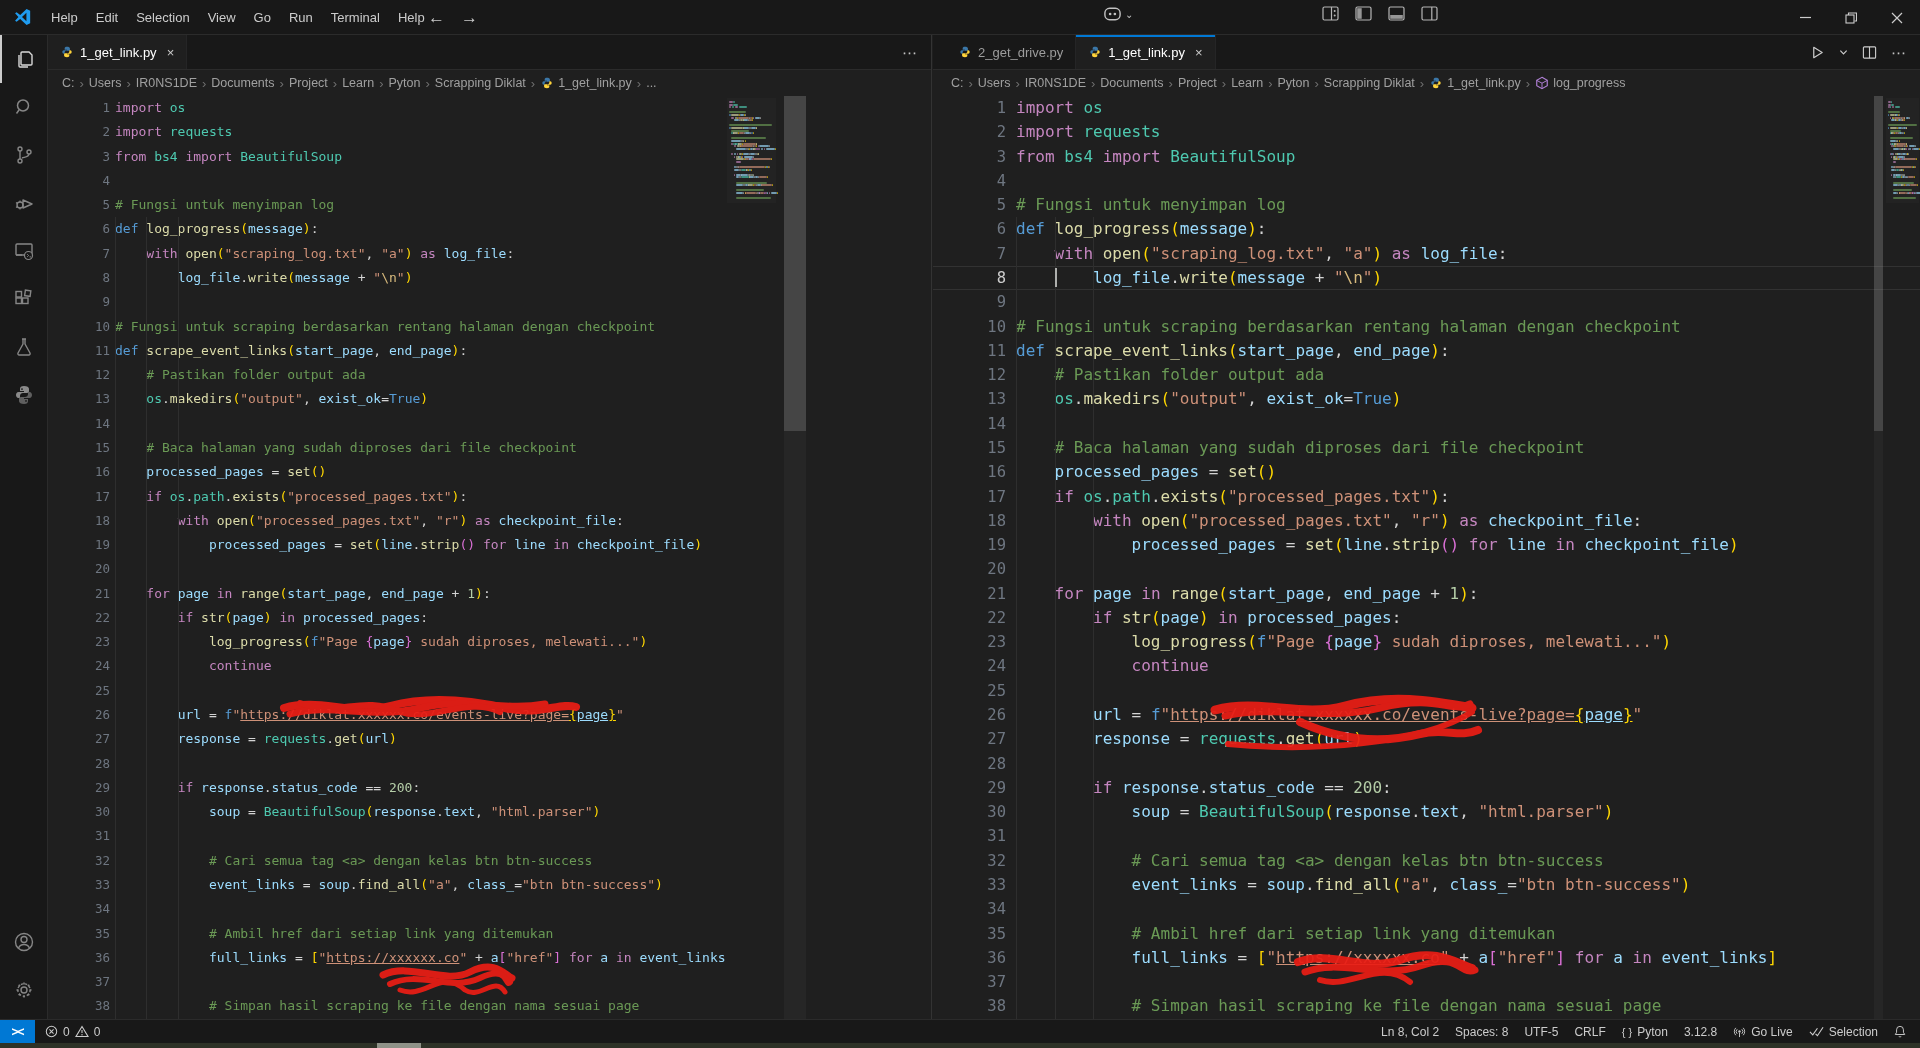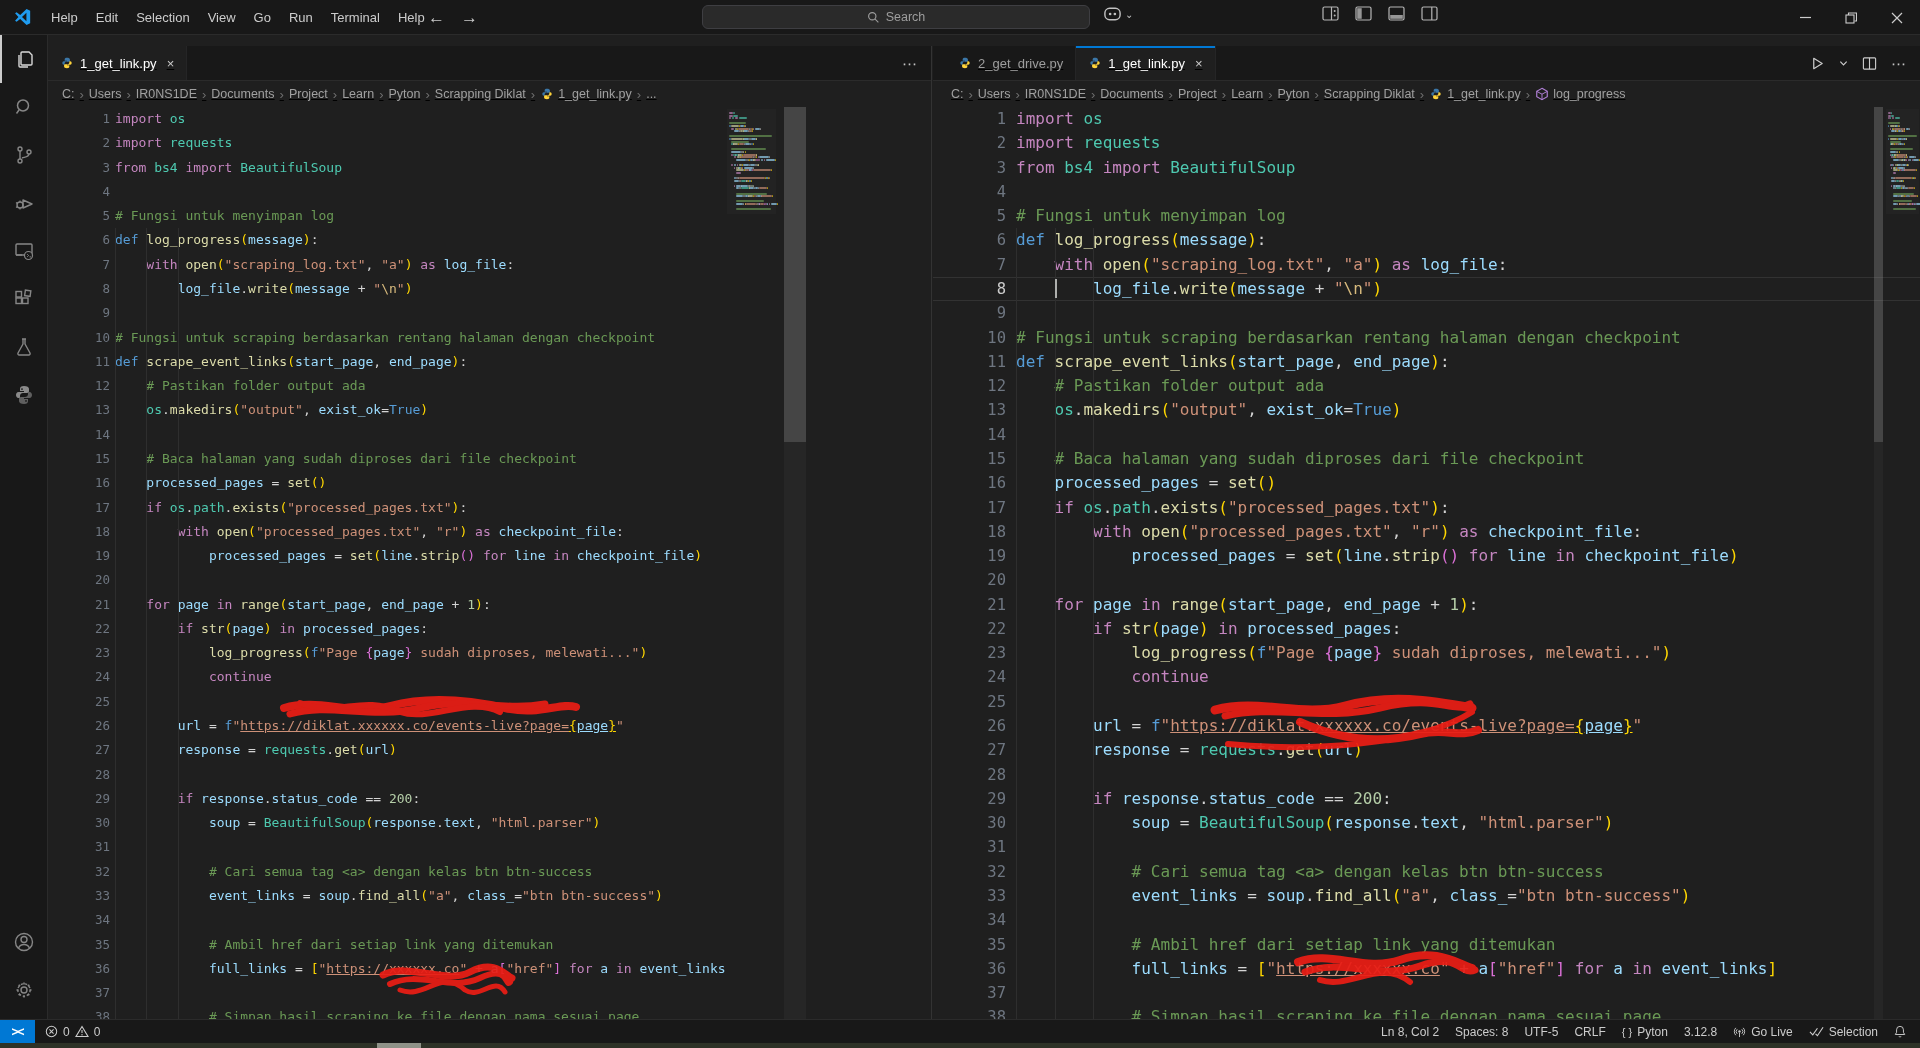--- a/index.html
+++ b/index.html
@@ -23,21 +23,21 @@
   
   #top-strip-blue { position:absolute; left:780px; top:0; width:48px; height:3px; background:#1c63a8; }
   #top-strip-white{ position:absolute; left:828px; top:0; width:262px; height:3px; background:#dcdcdc; }
   
   #activitybar { position:absolute; left:0; top:35px; width:48px; height:984px; background:#181818;
     border-right:1px solid #2b2b2b; }
   .act-icon { width:48px; height:48px; display:flex; align-items:center; justify-content:center; color:#868686; }
   .act-icon.active { color:#d7d7d7; border-left:2px solid #cccccc; }
   #act-bottom { position:absolute; bottom:5px; left:0; }
   
-  .group { position:absolute; top:46px; height:984px; background:#1f1f1f;text-decoration:underline; }
+  .group { position:absolute; top:35px; height:984px; background:#1f1f1f; }
   #group-left  { left:48px;  width:884px; border-right:1px solid #333; }
   #group-right { left:933px; width:987px; }
   .tabbar { position:relative; height:35px; background:#181818; border-bottom:1px solid #2b2b2b;
     display:flex; align-items:stretch; }
   .tab { display:flex; align-items:center; gap:6px; padding:0 12px; font-size:13px; color:#9d9d9d;
     background:#181818; border-right:1px solid #252526; position:relative; }
   .tab.active { background:#1f1f1f; color:#ffffff; }
   .tab.active.focused::before { content:""; position:absolute; left:0; top:0; right:0; height:2px; background:#0078d4; }
   .tab-close { font-size:13px; color:#cccccc; margin-left:4px; }
   .tab-actions { position:absolute; right:14px; top:0; height:35px; display:flex; align-items:center; gap:14px;
@@ -100,29 +100,20 @@
       <div class="menu-item">Selection</div>
       <div class="menu-item">View</div>
       <div class="menu-item">Go</div>
       <div class="menu-item">Run</div>
       <div class="menu-item">Terminal</div>
       <div class="menu-item">Help</div>
     </div>
   <div id="nav-arrows">
     <span>←</span>
     <span>→</span>
-  </div>
-  <div id="search-box">
-    <span>
-      <svg width="13" height="13" viewBox="0 0 16 16">
-          <circle cx="6.5" cy="6.5" r="4.5" fill="none" stroke="#9d9d9d" stroke-width="1.4"></circle>
-          <line x1="10" y1="10" x2="14" y2="14" stroke="#9d9d9d" stroke-width="1.4"></line>
-        </svg>
-    </span>
-    <span>Search</span>
   </div>
   <div id="copilot">
     <span>
       <svg width="19" height="16" viewBox="0 0 20 16">
           <rect x="2" y="2" width="16" height="12" rx="5" fill="none" stroke="#c2c2c2" stroke-width="1.5"></rect>
           <circle cx="7.5" cy="8" r="1.4" fill="#c2c2c2"></circle>
           <circle cx="12.5" cy="8" r="1.4" fill="#c2c2c2"></circle>
         </svg>
     </span>
     <span style="font-size:10px;">⌄</span>

